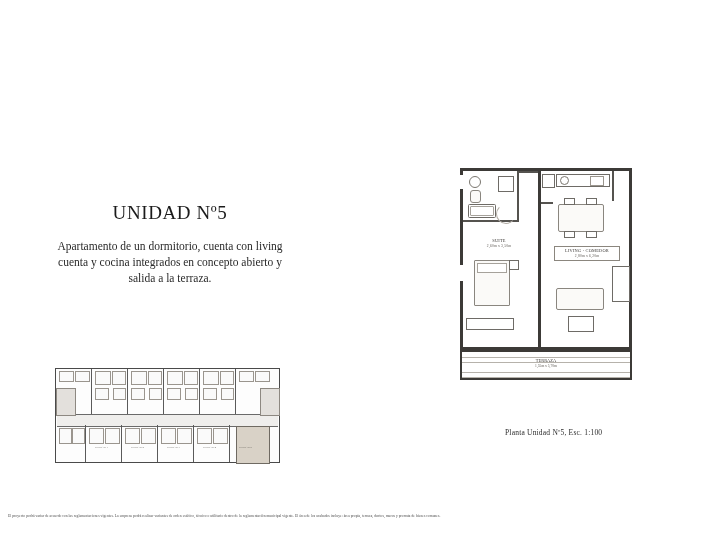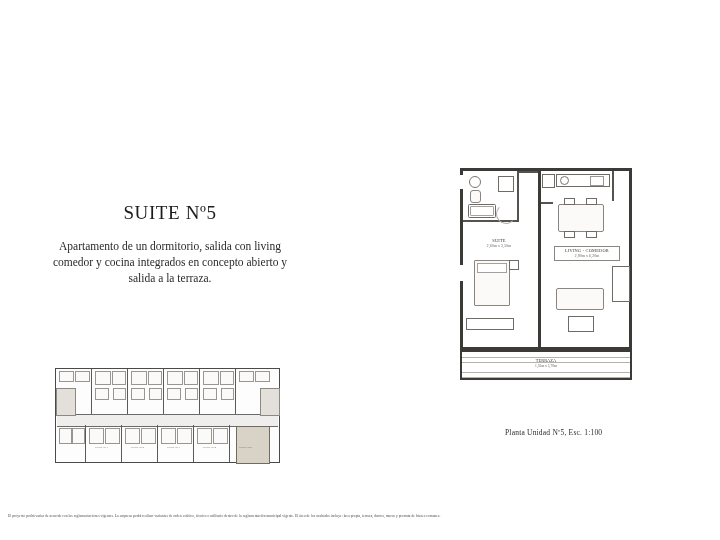--- a/index.html
+++ b/index.html
@@ -208,22 +208,22 @@
     font-size: 3.6px;
     line-height: 5px;
     color: #4a4a4a;
     text-align: justify;
     letter-spacing: 0.05px;
   }
 </style>
 </head>
 <body>
 
-<div class="unit-title">SUITE Nº5</div>
-<div class="unit-desc">Apartamento de un dormitorio, salida con living comedor y cocina integrados en concepto abierto y salida a la terraza.</div>
+<div class="unit-title">UNIDAD Nº5</div>
+<div class="unit-desc">Apartamento de un dormitorio, cuenta con living cuenta y cocina integrados en concepto abierto y salida a la terraza.</div>
 
 <div class="keyplan">
   <div class="kp-outline"></div>
 
   <div class="kp-corridor" style="left:2px; top:46px; width:221px; height:11px;"></div>
 
   <div class="kp-line" style="left:36px; top:1px; width:1px; height:45px;"></div>
   <div class="kp-line" style="left:72px; top:1px; width:1px; height:45px;"></div>
   <div class="kp-line" style="left:108px; top:1px; width:1px; height:45px;"></div>
   <div class="kp-line" style="left:144px; top:1px; width:1px; height:45px;"></div>

